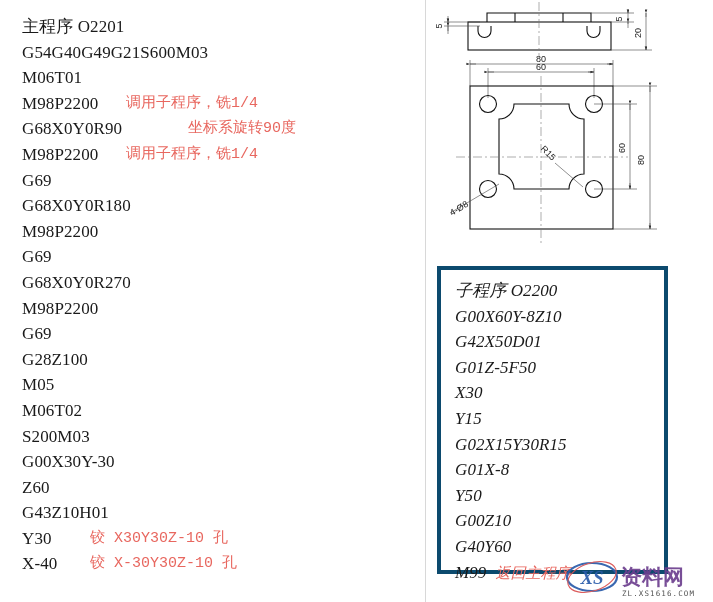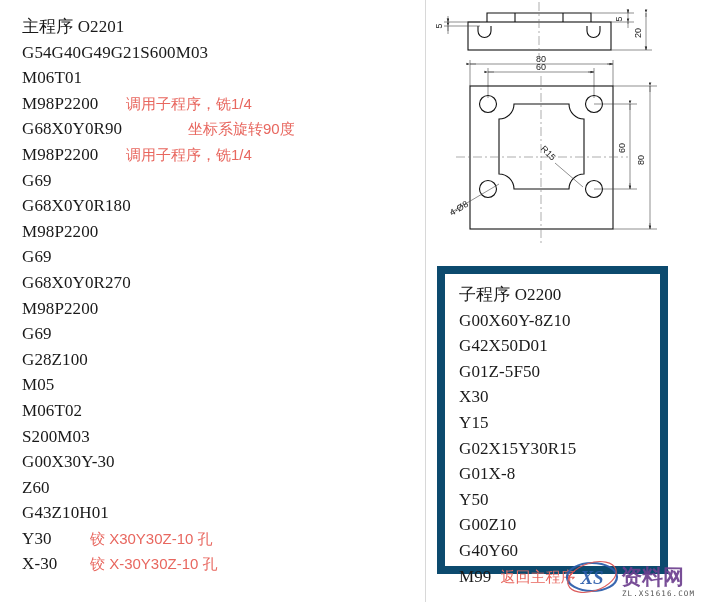--- a/index.html
+++ b/index.html
@@ -31,40 +31,41 @@
   }
   .code-text {
     font-family: "Liberation Serif", "DejaVu Serif", serif;
     font-size: 17px;
     color: #1a1a1a;
     letter-spacing: 0.1px;
   }
   .code-comment {
     position: absolute;
     top: 0;
-    font-family: Liberation Sans, sans-serif;
+    font-family: Liberation Mono, monospace;
     font-size: 15px;
     color: #e8675f;
     white-space: nowrap;
   }
   .cm-a { left: 104px; }
   .cm-b { left: 128px; margin-left: 38px; }
   .cm-c { left: 58px; }
   .cm-d { left: 68px; }
 
   
   #sub-program-box {
     position: absolute;
     left: 437px;
     top: 266px;
     width: 231px;
     height: 308px;
-    border: 8px solid #0c4a6e;
+    border: 4px solid #0c4a6e;
     background: #ffffff;
     box-sizing: border-box;
+    font-style: italic;
   }
   #sub-program-list {
     position: absolute;
     left: 14px;
     top: 8px;
   }
   .sub-line {
     position: relative;
     height: 25.6px;
     line-height: 25.6px;
@@ -127,21 +128,21 @@
       <div class="code-line"><span class="code-text">M98P2200</span></div>
       <div class="code-line"><span class="code-text">G69</span></div>
       <div class="code-line"><span class="code-text">G28Z100</span></div>
       <div class="code-line"><span class="code-text">M05</span></div>
       <div class="code-line"><span class="code-text">M06T02</span></div>
       <div class="code-line"><span class="code-text">S200M03</span></div>
       <div class="code-line"><span class="code-text">G00X30Y-30</span></div>
       <div class="code-line"><span class="code-text">Z60</span></div>
       <div class="code-line"><span class="code-text">G43Z10H01</span></div>
       <div class="code-line"><span class="code-text">Y30</span><span class="code-comment cm-d">铰 X30Y30Z-10 孔</span></div>
-      <div class="code-line"><span class="code-text">X-30</span><span class="code-comment cm-d">铰 X-30Y30Z-10 孔</span></div>
+      <div class="code-line"><span class="code-text">X-40</span><span class="code-comment cm-d">铰 X-30Y30Z-10 孔</span></div>
     </div>
 
   <div id="vertical-divider"></div>
 
   <div id="tech-drawing">
     <svg width="283" height="258" viewBox="0 0 283 258">
       <defs>
         <style>
           .sld { fill:none; stroke:#111; stroke-width:1.1; }
           .thin { fill:none; stroke:#444; stroke-width:0.6; }

